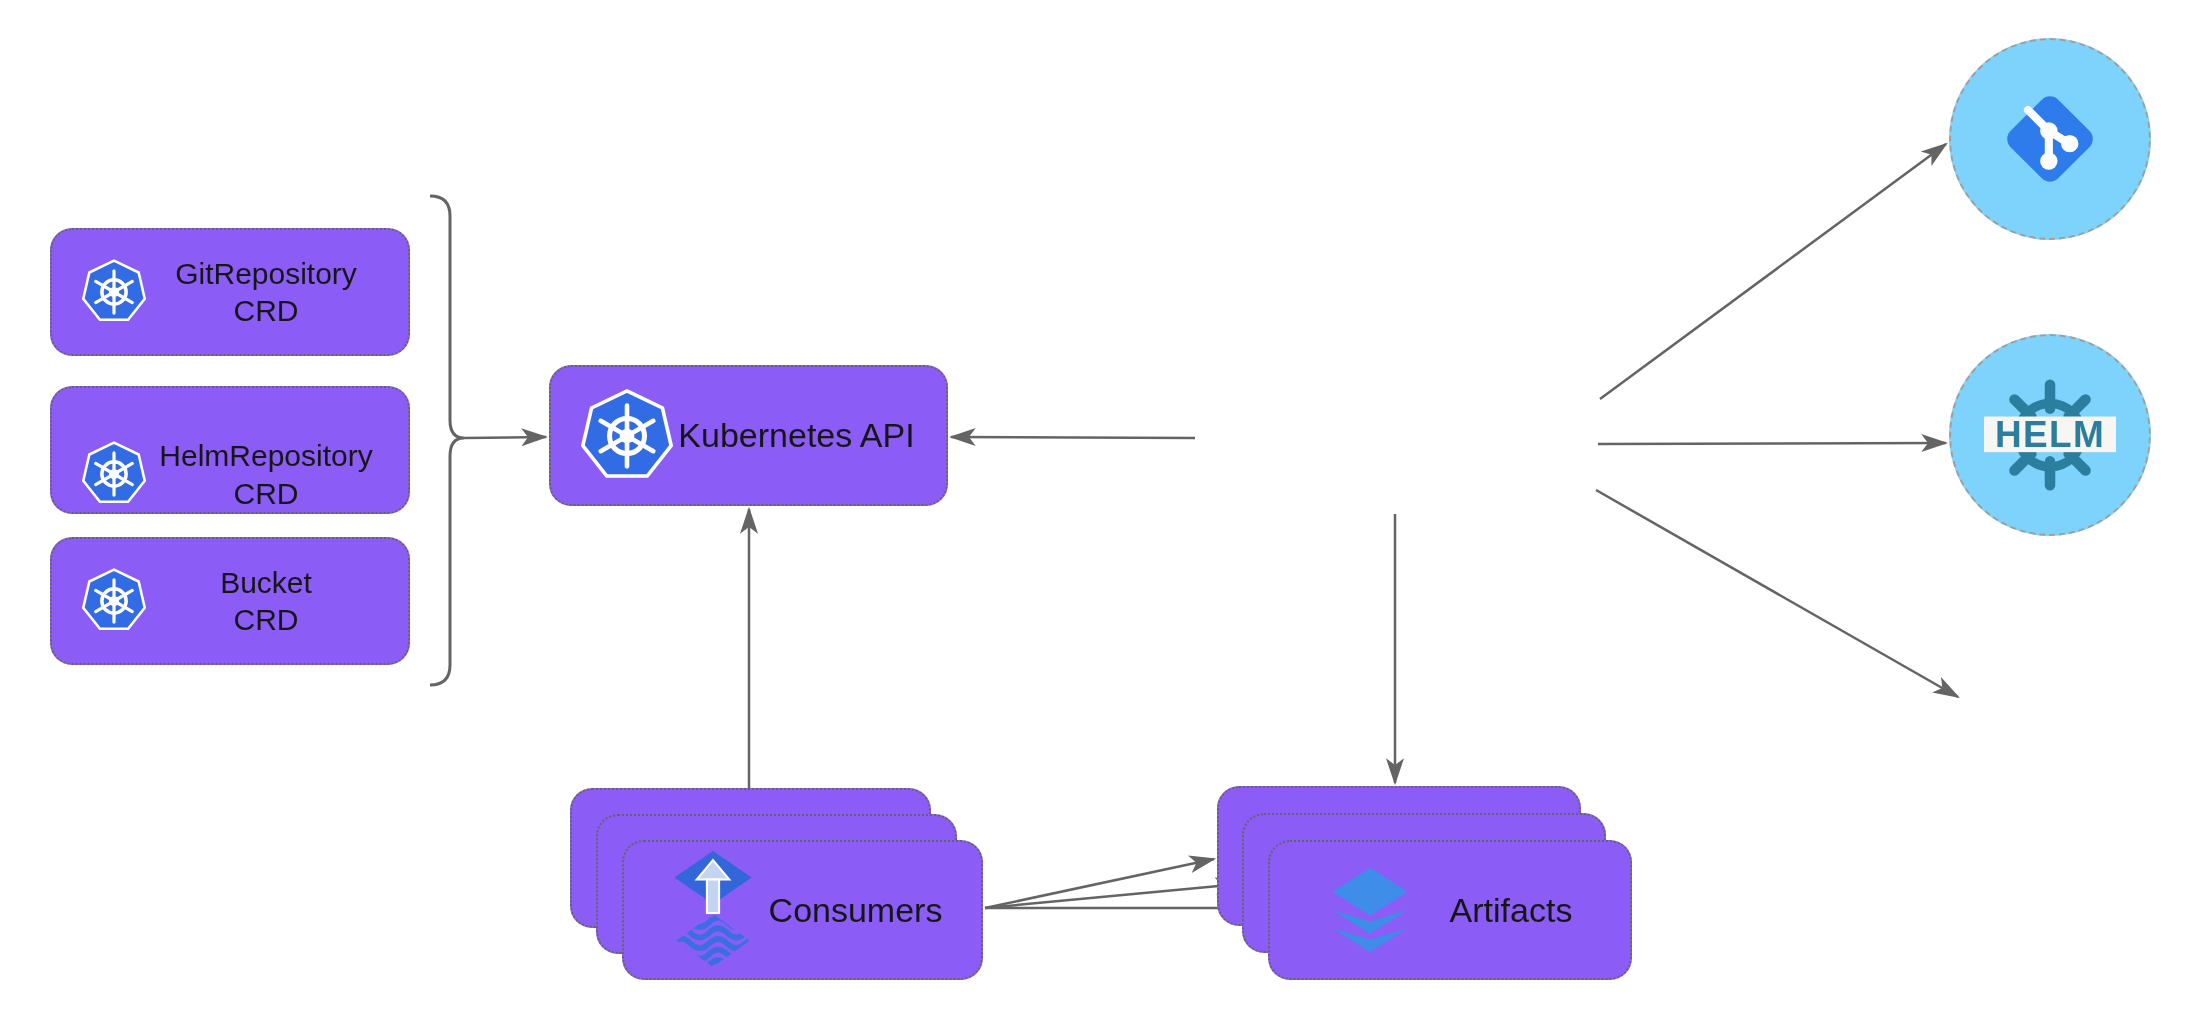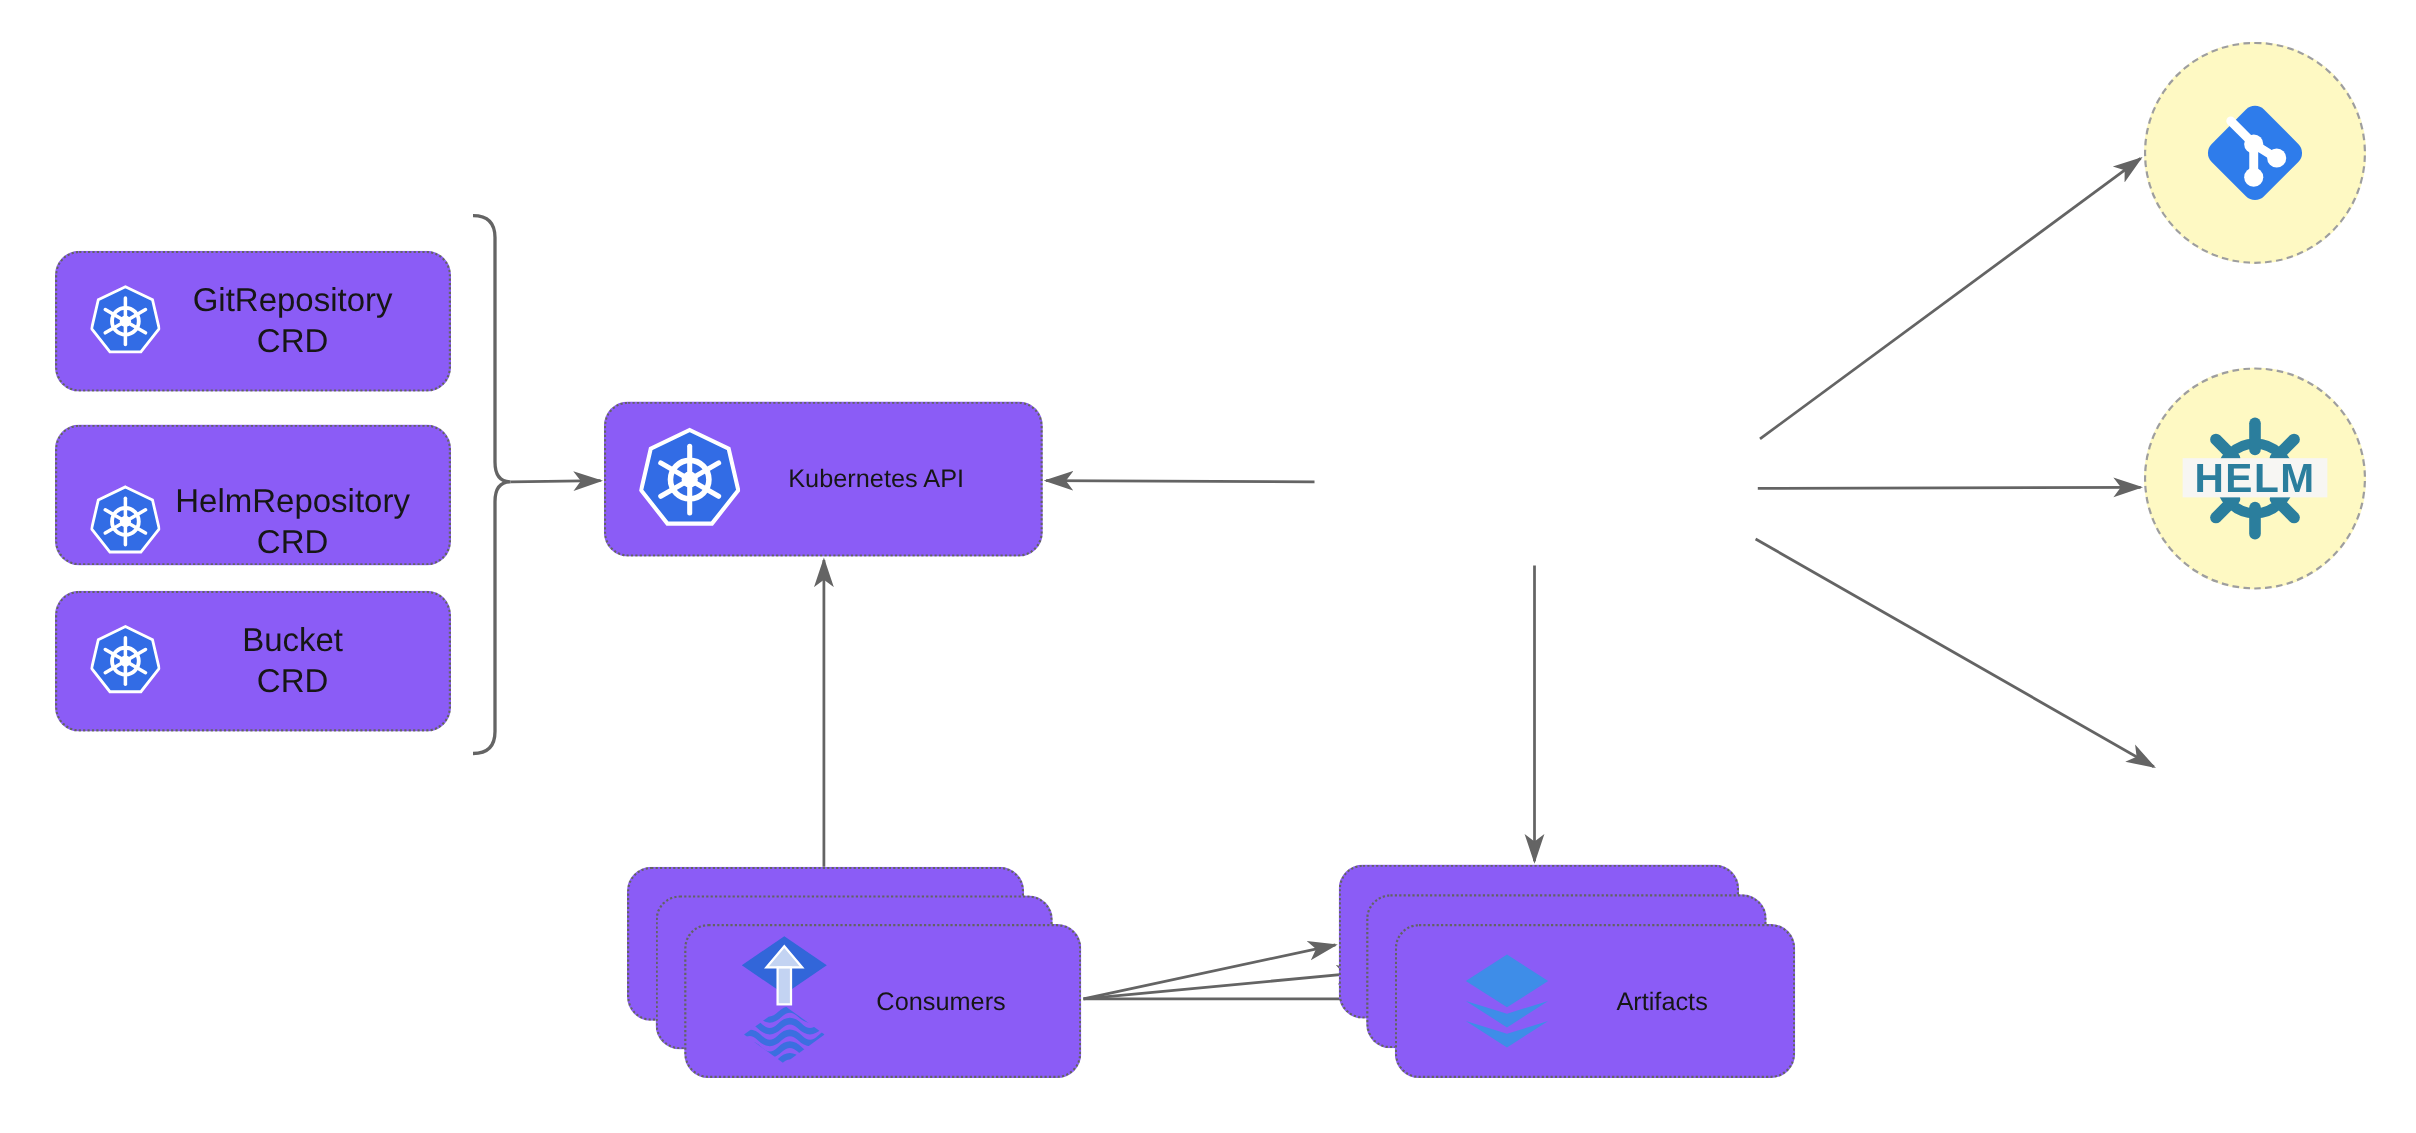--- a/index.html
+++ b/index.html
@@ -26,38 +26,38 @@
   }
   .node .label{
     flex:1;
     text-align:center;
     white-space:pre-line;
     line-height:1.25;
   }
   .crd-box{left:50px;width:360px;height:128px;padding:0 22px 0 30px;font-size:30px;}
   .crd-box .node-icon{width:64px;height:76px;flex:0 0 auto;}
 
-  .big-label{font-size:23px;}
+  .big-label{font-size:34px;}
 
   #kubernetes-api-node{left:549px;top:365px;width:399px;height:141px;padding:0 26px 0 30px;}
   #kubernetes-api-node .node-icon{width:92px;height:100px;flex:0 0 auto;}
 
   #source-controller-node{left:1195px;top:366px;width:403px;height:148px;padding:0 26px 0 56px;}
   .flux-icon{width:82px;height:122px;flex:0 0 auto;}
 
   .ghost{padding:0;}
   #consumers-node{left:622px;top:840px;width:361px;height:140px;padding:0 24px 0 48px;}
   #artifacts-node{left:1268px;top:840px;width:364px;height:140px;padding:0 26px 0 52px;}
   #artifacts-node .node-icon{width:96px;height:96px;flex:0 0 auto;}
 
   .ext-circle{
     position:absolute;
     width:202px;height:202px;
     border-radius:50%;
-    background:#fef9c3;
+    background:#7dd3fc;
     border:2.5px dashed #9e9e9e;
     box-sizing:border-box;
     display:flex;align-items:center;justify-content:center;
   }
   #git-circle{left:1949px;top:38px;}
   #helm-circle{left:1949px;top:334px;}
   #s3-circle{left:1949px;top:648px;}
   #git-circle svg{width:116px;height:116px;}
   #helm-circle svg{width:132px;height:132px;}
   #s3-circle svg{width:128px;height:128px;}

